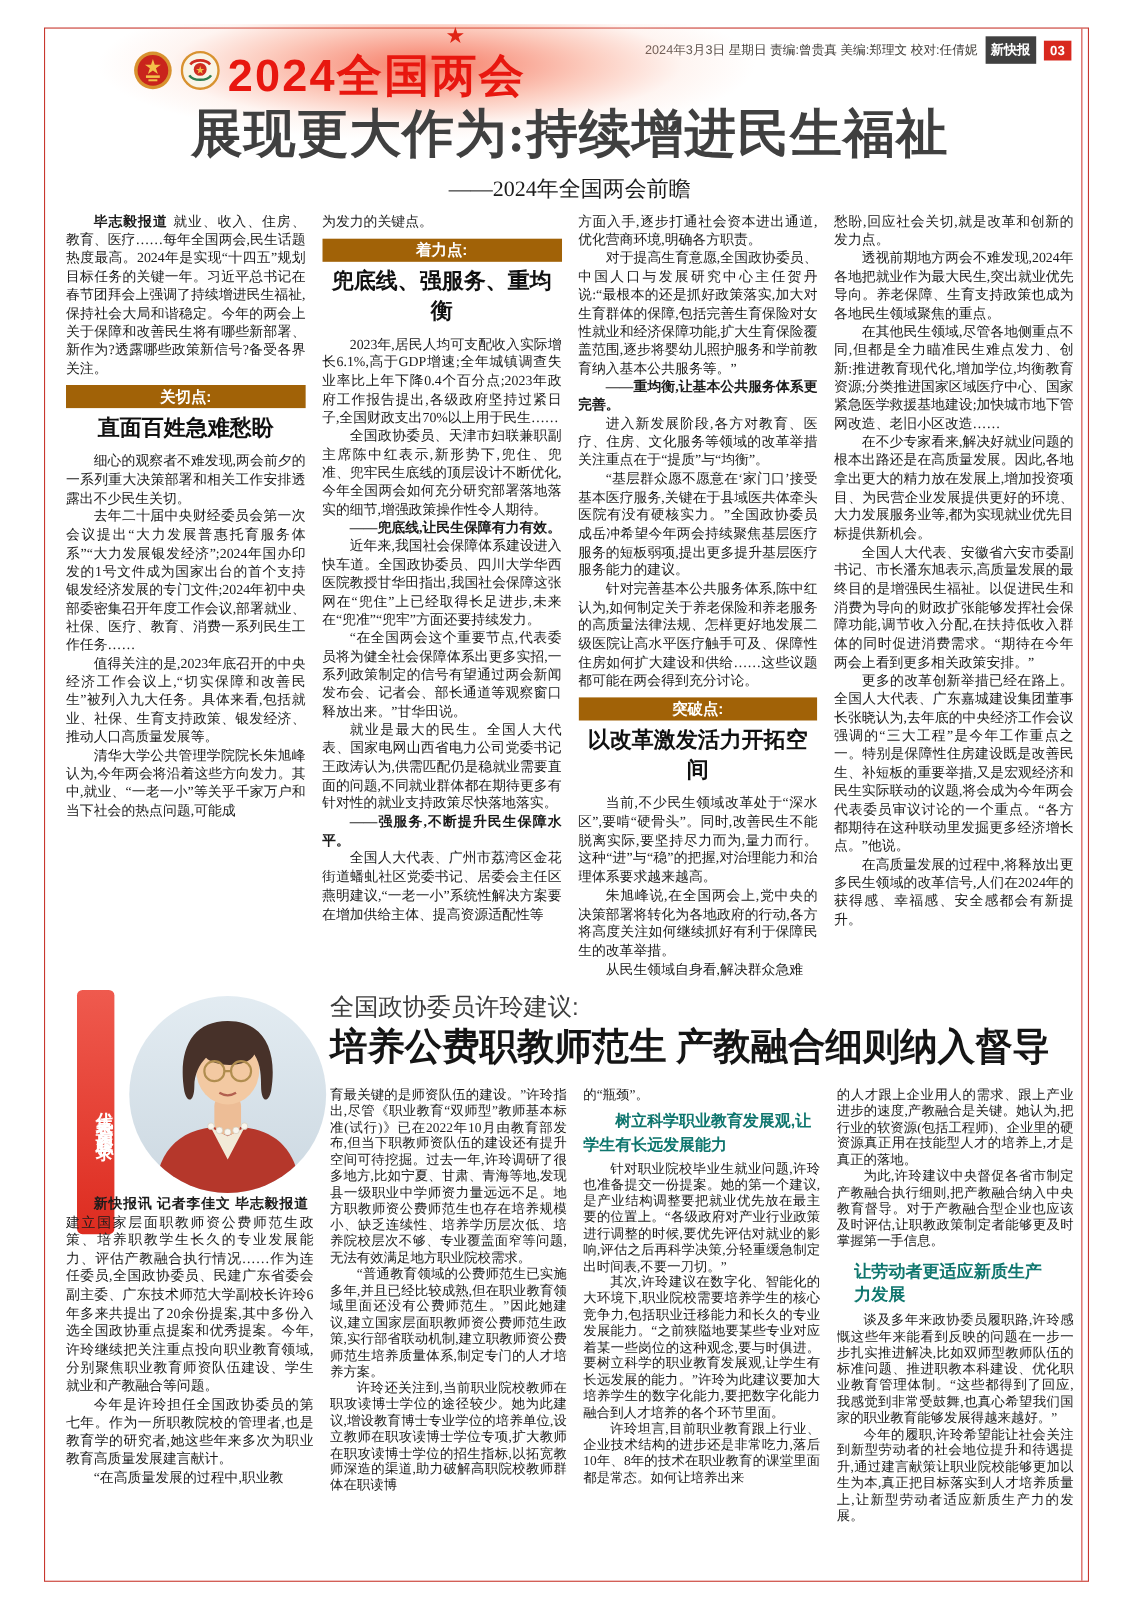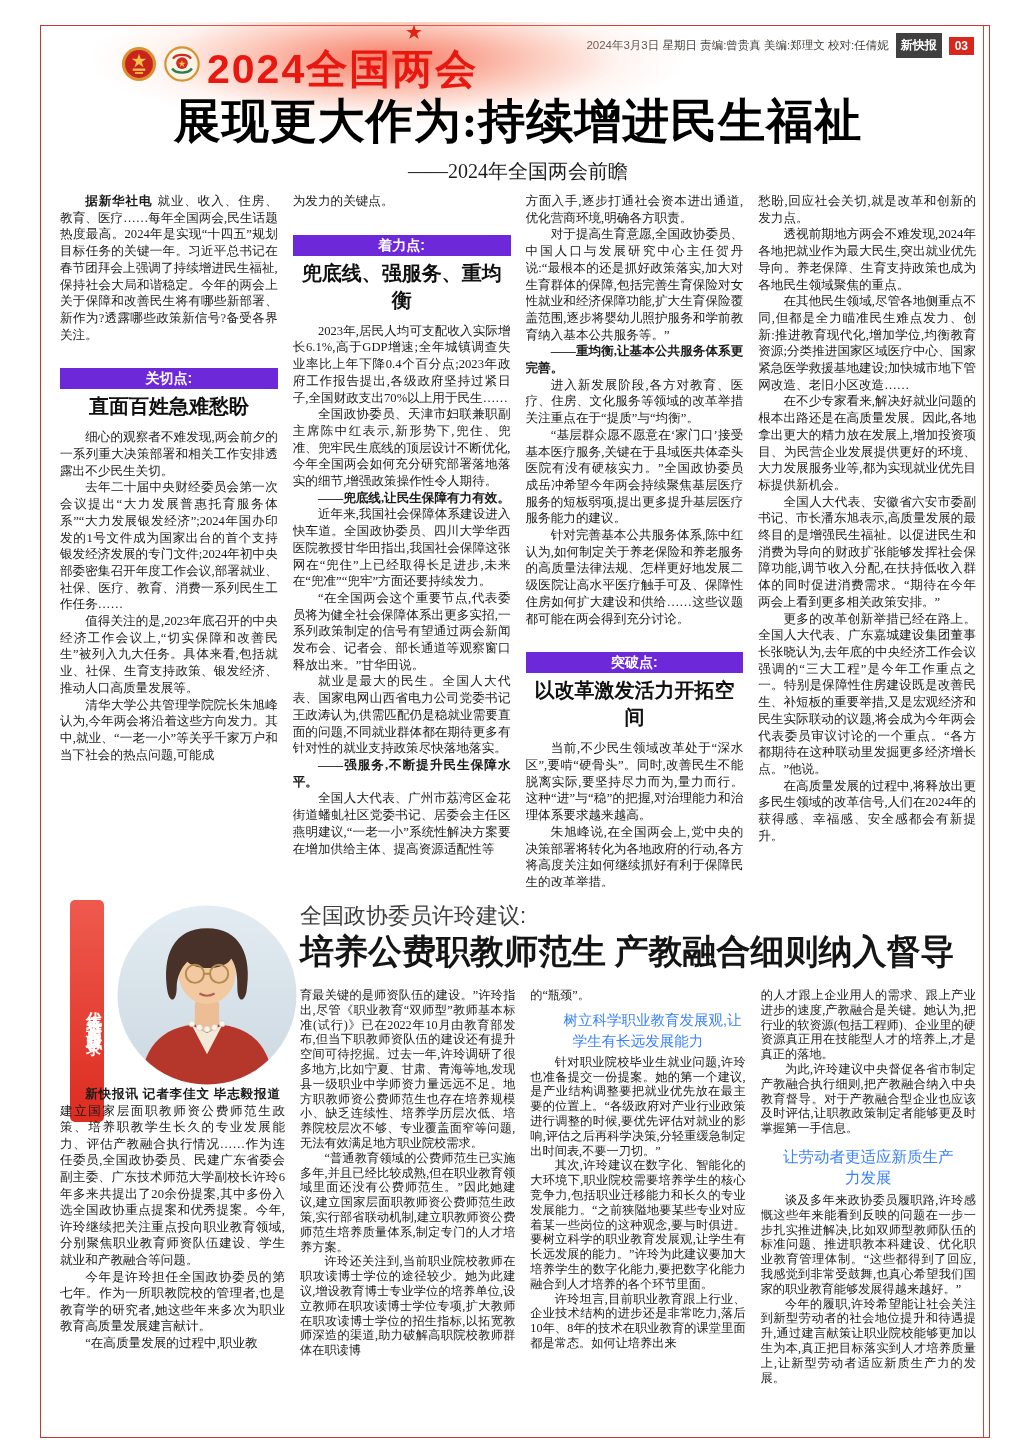--- a/index.html
+++ b/index.html
@@ -21,54 +21,54 @@
         background:radial-gradient(ellipse 55% 70% at 52% 32%,rgba(243,78,48,.75),
                    rgba(248,132,100,.42) 42%,rgba(252,208,192,.22) 66%,rgba(255,255,255,0) 85%);}
   .star{position:absolute;left:320px;top:-10px;color:#e02414;font-size:20px;}
   .emblems{position:absolute;left:36px;top:16px;display:flex;gap:7px;align-items:center;}
   .emblem{width:36px;height:36px;display:block;}
   .banner-title{position:absolute;left:122px;top:12px;font-family:"Liberation Sans",sans-serif;
                 font-size:41px;font-weight:900;color:#e8170f;letter-spacing:2px;white-space:nowrap;}
 
   
   .headline{position:absolute;left:60px;width:916px;top:90px;margin:0;text-align:center;
-            font-size:47px;font-weight:900;color:#000000;letter-spacing:1px;}
+            font-size:47px;font-weight:900;color:#404040;letter-spacing:1px;}
   .subtitle{position:absolute;left:60px;width:916px;top:158px;text-align:center;
             font-size:20px;color:#1c1c1c;}
 
   
   .top-cols{position:absolute;left:60px;top:193px;width:916px;height:694px;display:flex;gap:15px;}
   .col{flex:1 1 0;overflow:hidden;}
   .para{margin:0;text-indent:2em;text-align:justify;font-size:12.6px;line-height:16.7px;color:#1b1b1b;}
   .cont{text-indent:0;}
   .em{font-weight:bold;}
   .lead-prefix{font-weight:bold;margin-right:5px;}
-  .redbar{margin:25px 0 4px;background:#6d28d9;color:#fff;text-align:center;
+  .redbar{margin:7px 0 4px;background:#a16207;color:#fff;text-align:center;
           font-family:"Liberation Sans",sans-serif;font-size:14px;font-weight:bold;line-height:21px;}
   .tag-title{text-align:center;font-family:"Liberation Sans",sans-serif;font-size:20px;
              font-weight:900;color:#101010;margin:0 0 9px;}
 
   
   .ribbon{position:absolute;left:70px;top:900px;width:34px;height:222px;
           background:linear-gradient(180deg,#ef5a4e,#dd2c20);border-radius:5px;color:#fff;
           writing-mode:vertical-rl;text-orientation:upright;letter-spacing:5px;font-size:16px;
           font-weight:bold;text-align:center;font-family:"Liberation Sans",sans-serif;
           padding-top:8px;box-sizing:border-box;}
   .portrait{position:absolute;left:116px;top:904px;width:182px;height:182px;}
   .kicker{position:absolute;left:300px;top:901px;font-size:22px;color:#3d3d3d;
           font-family:"Liberation Sans",sans-serif;}
   .feature-headline{position:absolute;left:300px;top:929px;width:680px;margin:0;
                     font-size:34px;font-weight:900;color:#151515;white-space:nowrap;}
   .colA{position:absolute;left:60px;top:1086px;width:225px;height:337px;overflow:hidden;}
   .colA .para{font-size:12.6px;line-height:16.6px;}
   .feature-cols{position:absolute;left:300px;top:988px;width:676px;height:436px;display:flex;gap:15px;}
   .fcol{flex:1 1 0;overflow:hidden;}
   .fcol .para{font-size:12.2px;line-height:14.8px;}
-  .subhead{font-family:"Liberation Sans",sans-serif;font-weight:normal;font-size:14.5px;
-           line-height:21px;margin:7px 0 3px;text-indent:2em;text-align:center;color:#3b82f6;}
+  .subhead{font-family:"Liberation Sans",sans-serif;font-weight:bold;font-size:14.5px;
+           line-height:21px;margin:7px 0 3px;text-indent:2em;text-align:left;color:#0f766e;}
   .subhead.flush{text-indent:0;font-size:15.5px;margin:10px 16px 5px;}
 </style>
 </head>
 <body>
 
 <div class="page">
   <div class="frame"></div>
 
   <div class="masthead">
     <span>2024年3月3日 星期日 责编:曾贵真 美编:郑理文 校对:任倩妮</span>
@@ -96,21 +96,21 @@
       </svg>
     </div>
     <span class="banner-title">2024全国两会</span>
   </div>
 
   <h1 class="headline">展现更大作为:持续增进民生福祉</h1>
   <div class="subtitle">——2024年全国两会前瞻</div>
 
   <div class="top-cols">
     <div class="col">
-      <p class="para"><b class="lead-prefix">据新华社电</b><span>就业、收入、住房、教育、医疗……每年全国两会,民生话题热度最高。2024年是实现“十四五”规划目标任务的关键一年。习近平总书记在春节团拜会上强调了持续增进民生福祉,保持社会大局和谐稳定。今年的两会上关于保障和改善民生将有哪些新部署、新作为?透露哪些政策新信号?备受各界关注。</span></p>
+      <p class="para"><b class="lead-prefix">毕志毅报道</b><span>就业、收入、住房、教育、医疗……每年全国两会,民生话题热度最高。2024年是实现“十四五”规划目标任务的关键一年。习近平总书记在春节团拜会上强调了持续增进民生福祉,保持社会大局和谐稳定。今年的两会上关于保障和改善民生将有哪些新部署、新作为?透露哪些政策新信号?备受各界关注。</span></p>
       <div class="redbar">关切点:</div>
       <div class="tag-title">直面百姓急难愁盼</div>
       <p class="para">细心的观察者不难发现,两会前夕的一系列重大决策部署和相关工作安排透露出不少民生关切。</p>
       <p class="para">去年二十届中央财经委员会第一次会议提出“大力发展普惠托育服务体系”“大力发展银发经济”;2024年国办印发的1号文件成为国家出台的首个支持银发经济发展的专门文件;2024年初中央部委密集召开年度工作会议,部署就业、社保、医疗、教育、消费一系列民生工作任务……</p>
       <p class="para">值得关注的是,2023年底召开的中央经济工作会议上,“切实保障和改善民生”被列入九大任务。具体来看,包括就业、社保、生育支持政策、银发经济、推动人口高质量发展等。</p>
       <p class="para">清华大学公共管理学院院长朱旭峰认为,今年两会将沿着这些方向发力。其中,就业、“一老一小”等关乎千家万户和当下社会的热点问题,可能成</p>
     </div>
     <div class="col">
       <p class="para cont">为发力的关键点。</p>
       <div class="redbar">着力点:</div>

